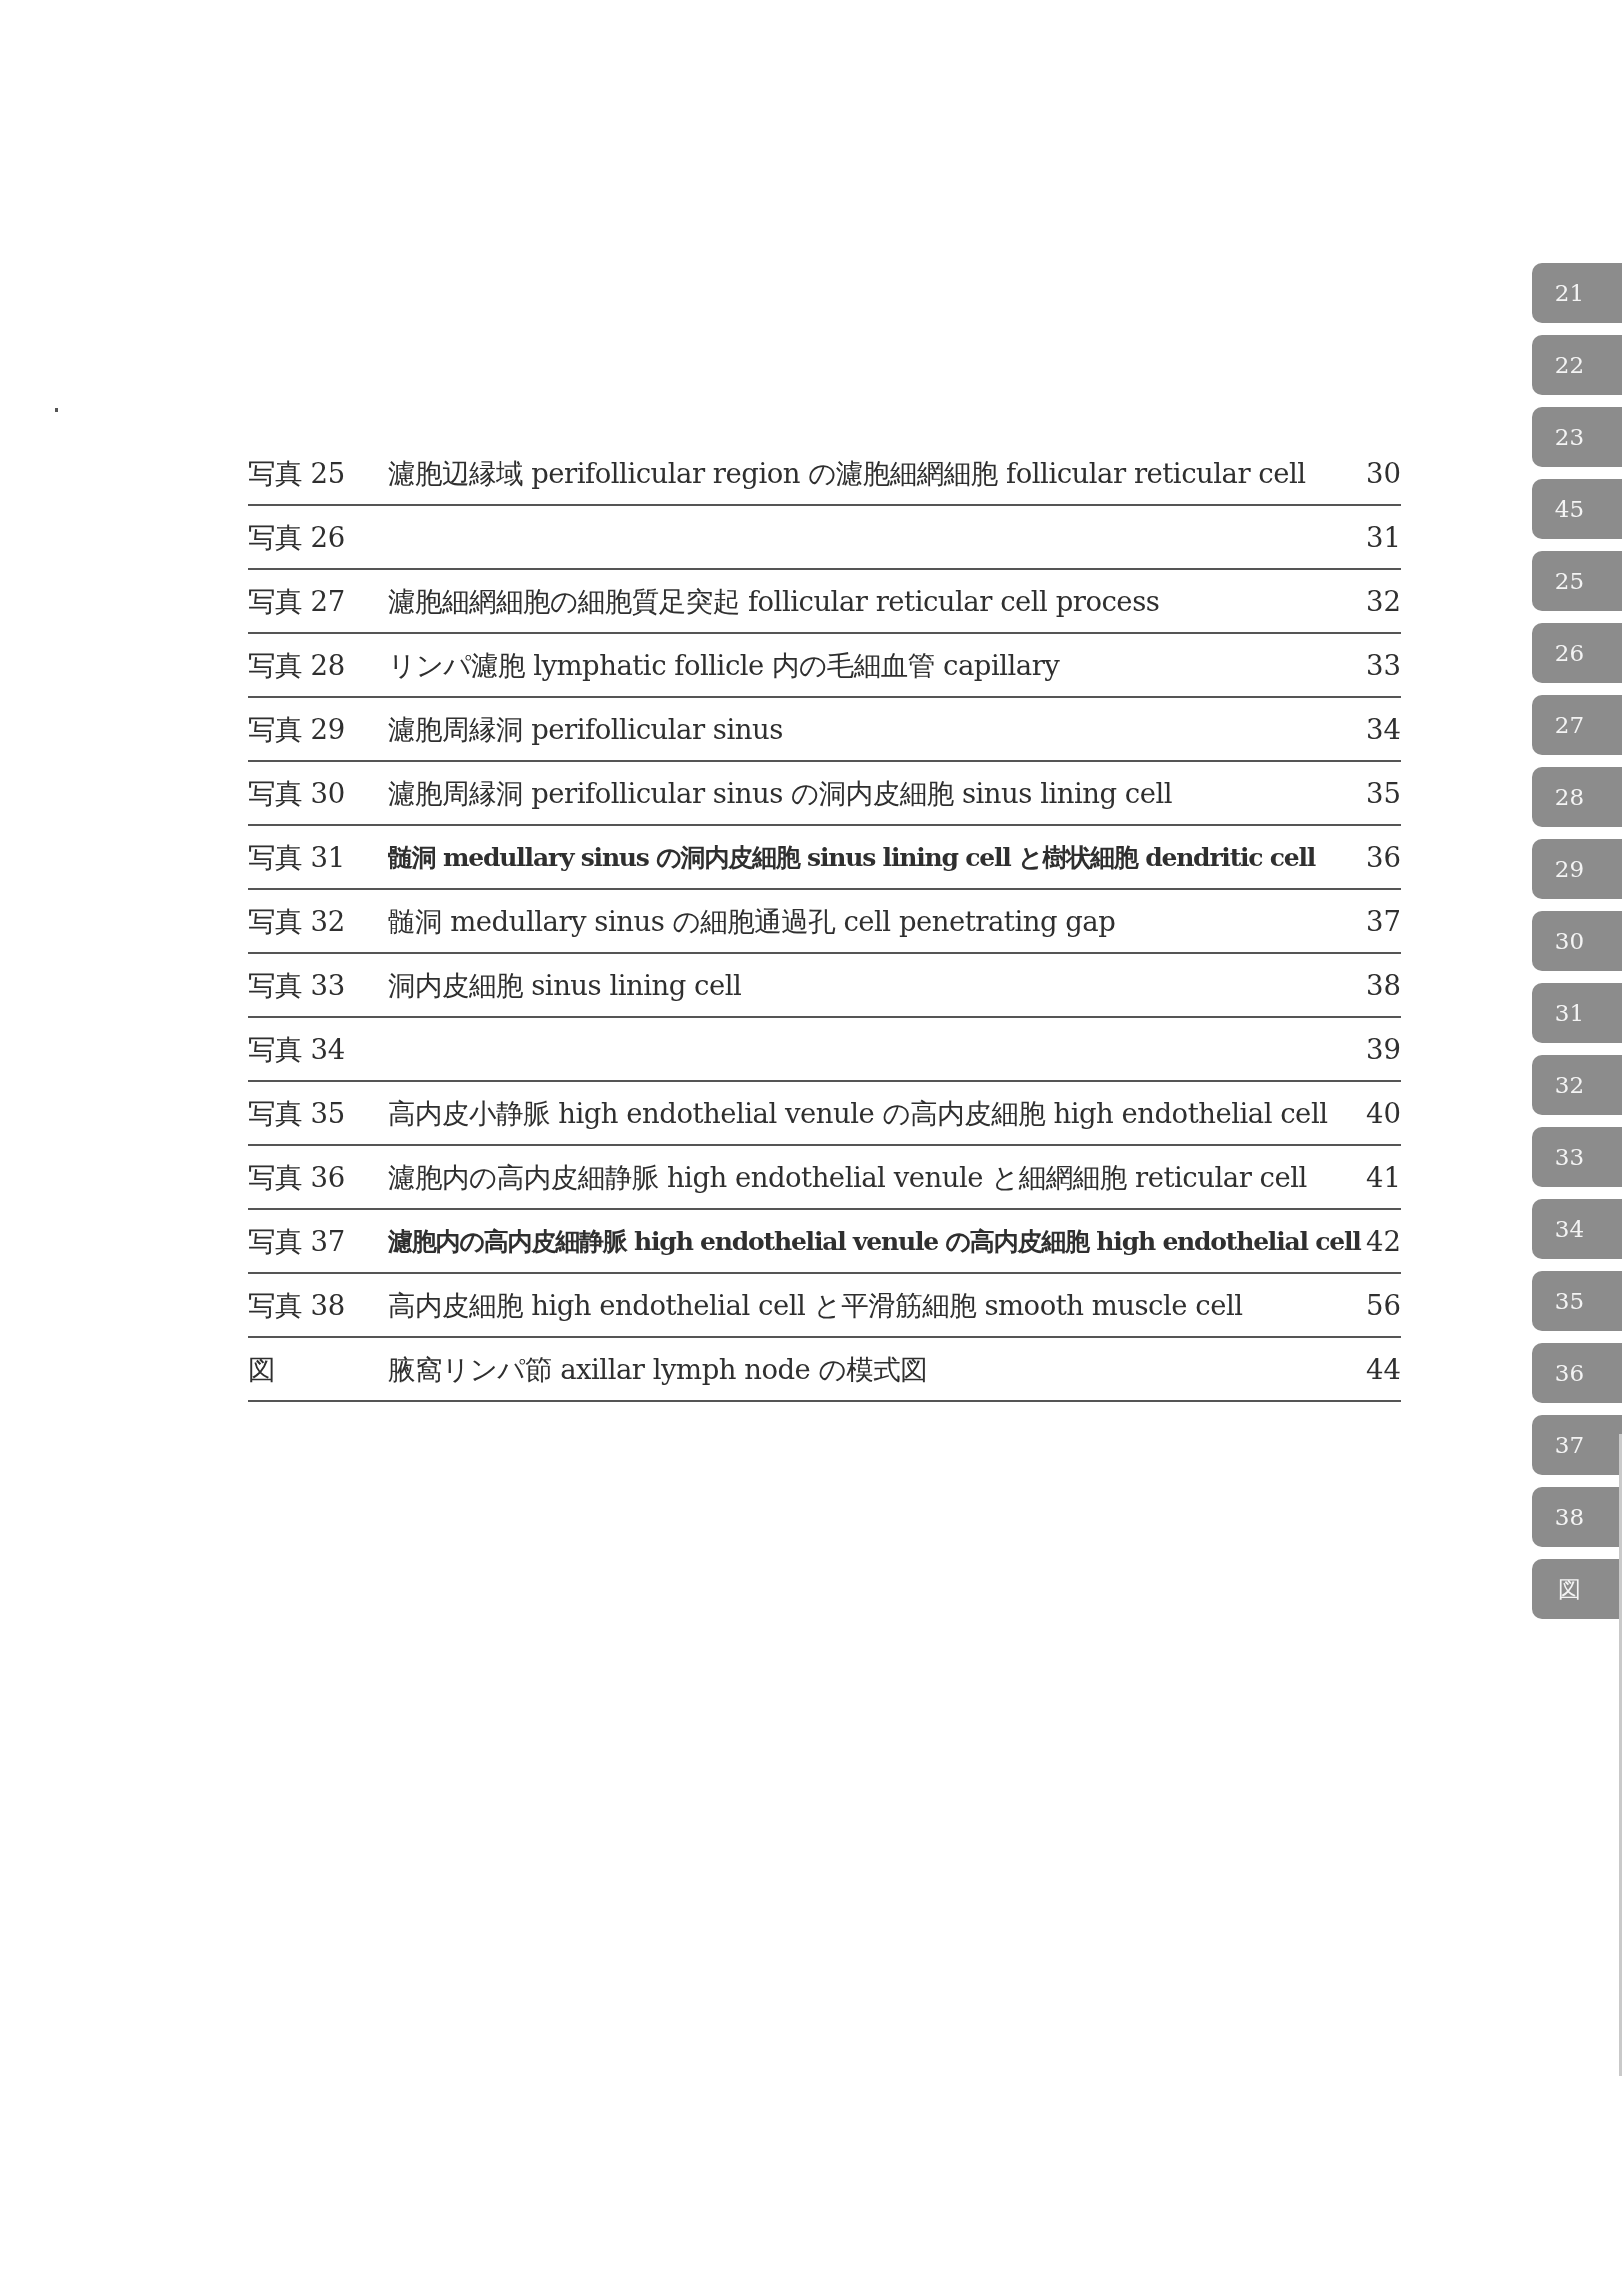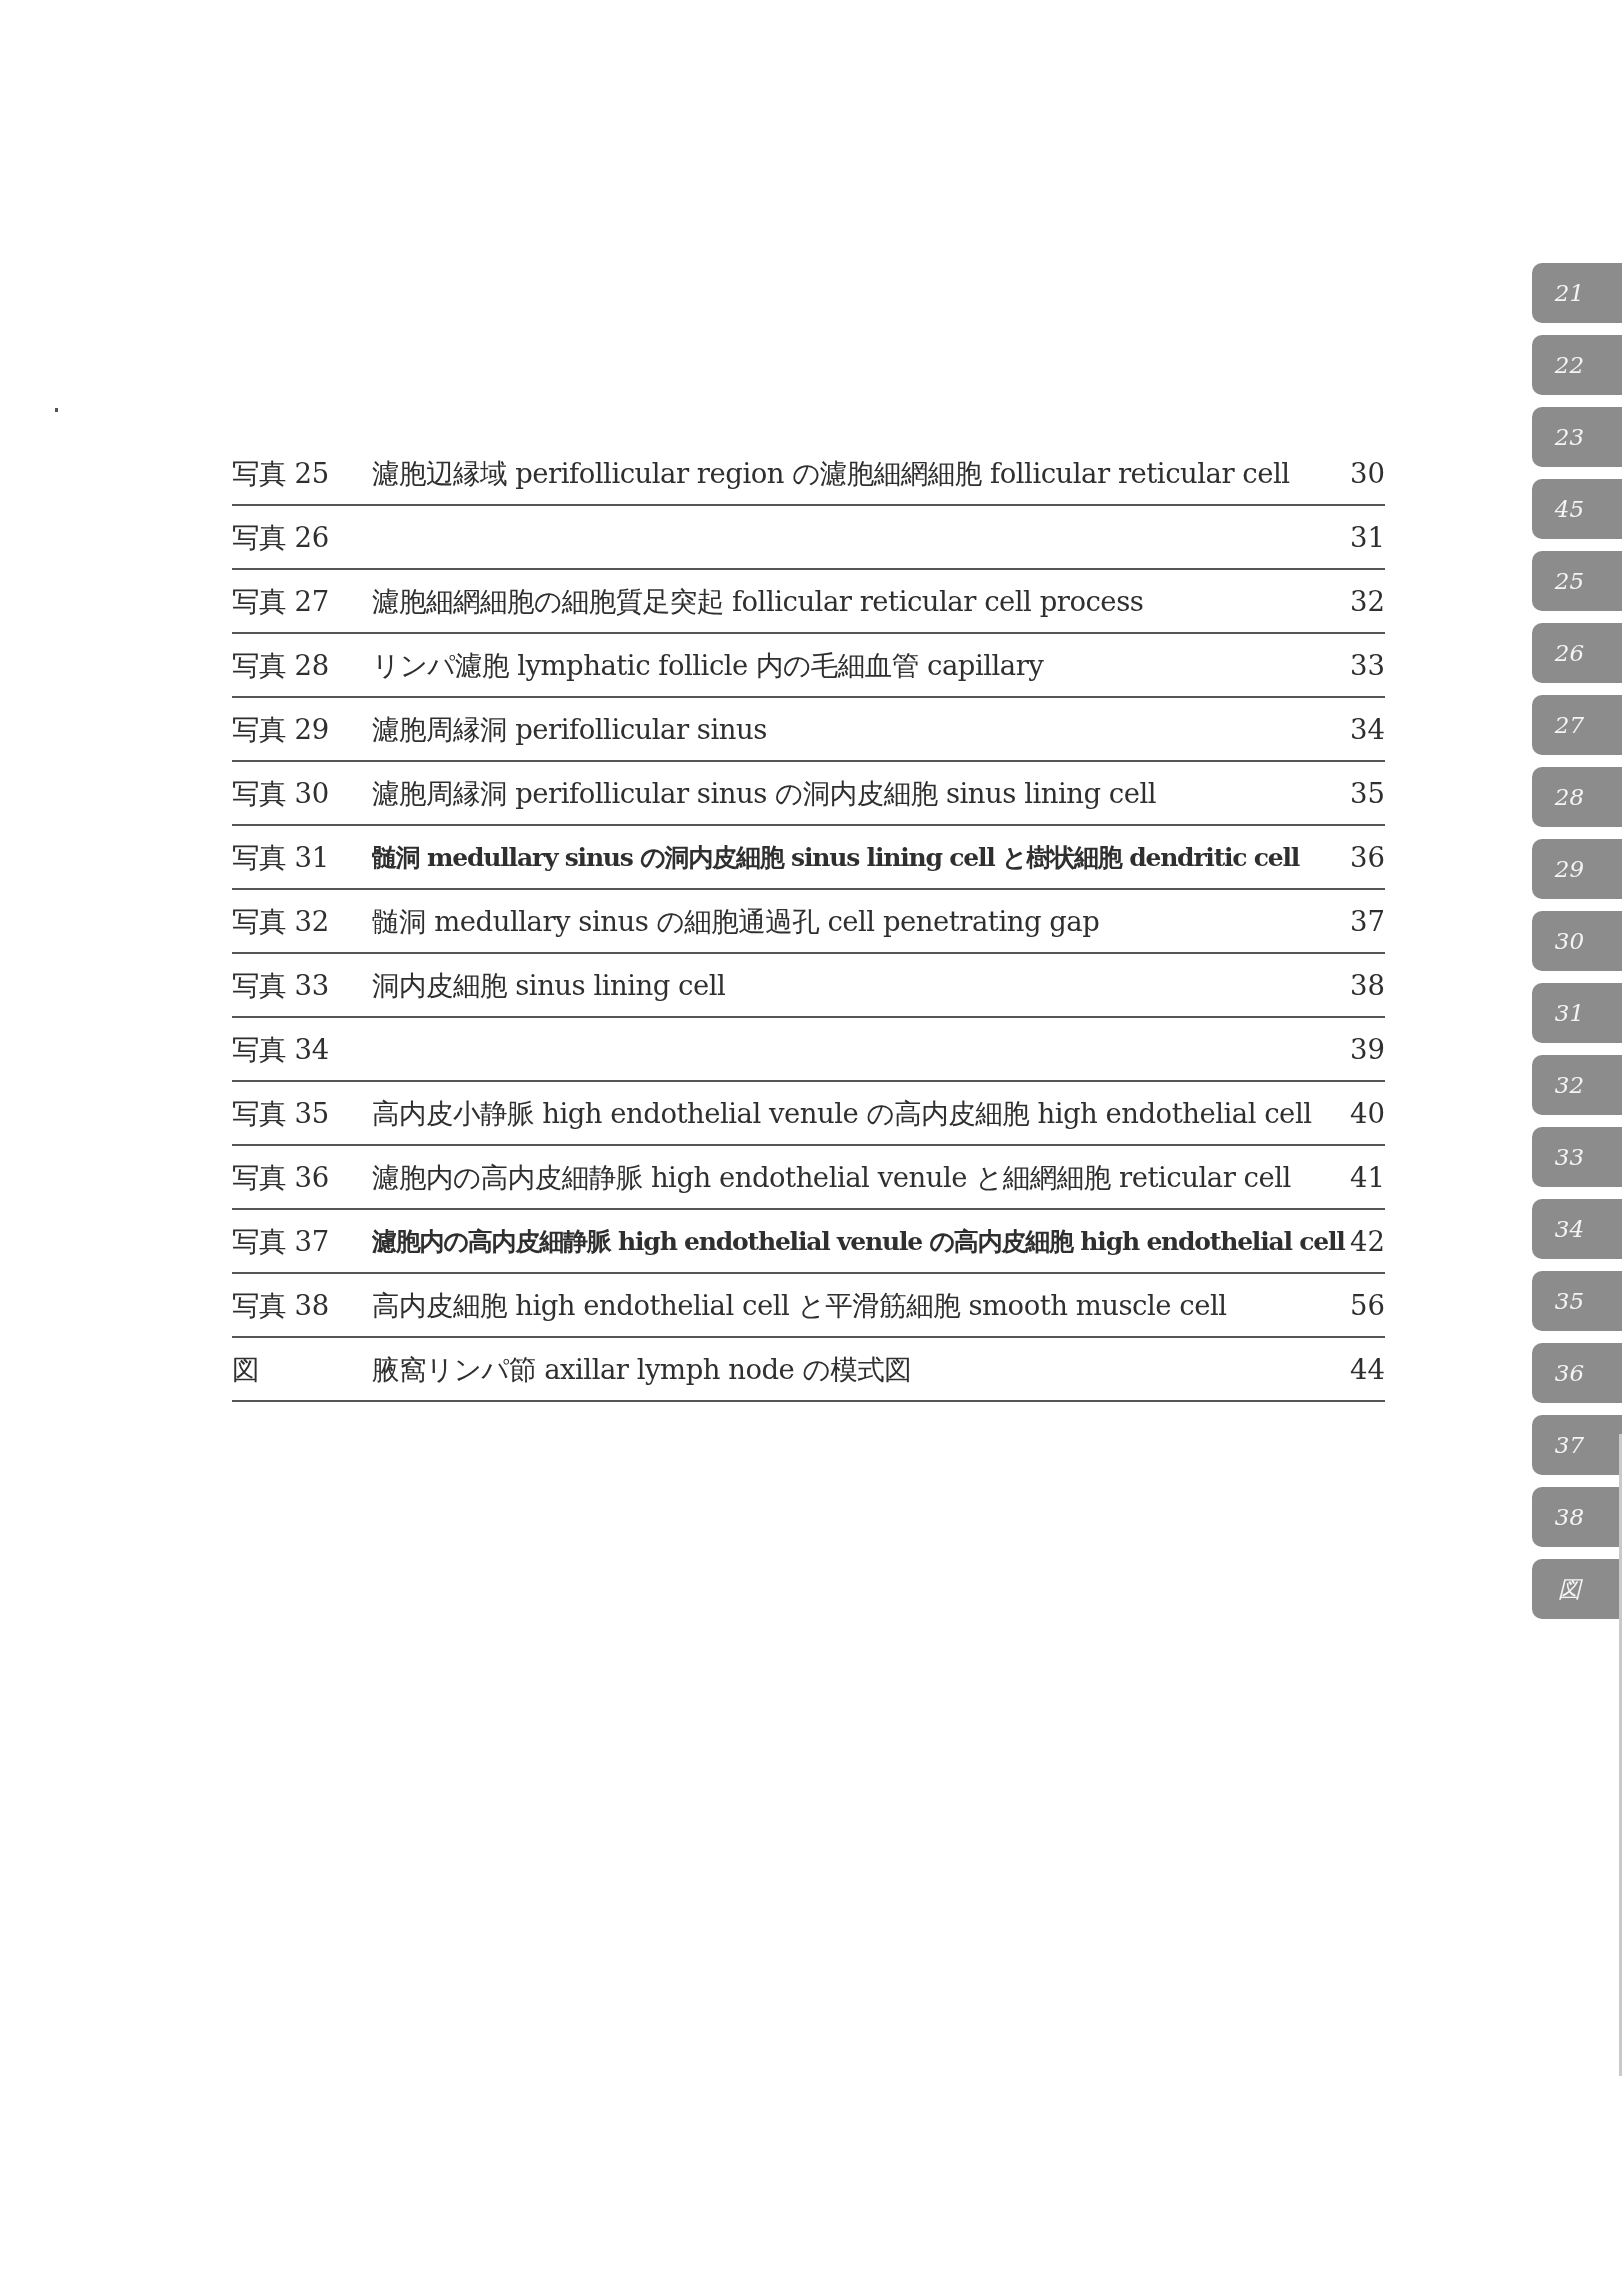--- a/index.html
+++ b/index.html
@@ -10,21 +10,21 @@
     body {
       width: 1622px;
       height: 2295px;
       position: relative;
       overflow: hidden;
       font-family: "DejaVu Serif", "Liberation Serif", serif;
       color: #2f2f2f;
     }
     .toc {
       position: absolute;
-      left: 232px;
+      left: 248px;
       top: 442px;
       width: 1153px;
     }
     .toc-row {
       position: relative;
       height: 64px;
       border-bottom: 2.5px solid #555555;
       box-sizing: border-box;
     }
     .toc-label {
@@ -70,21 +70,20 @@
       margin-bottom: 12px;
       background: #8c8c8c;
       border-radius: 10px 0 0 10px;
       color: #f4f4f4;
       font-size: 23px;
       line-height: 60px;
       text-align: center;
       padding-right: 15px;
       box-sizing: border-box;
       cursor: pointer;
-      font-style: italic;
     }
     .edge-line {
       position: absolute;
       left: 1619px;
       top: 1434px;
       width: 3.3px;
       height: 642px;
       background: #c9c9c9;
     }
     .scan-mark {

